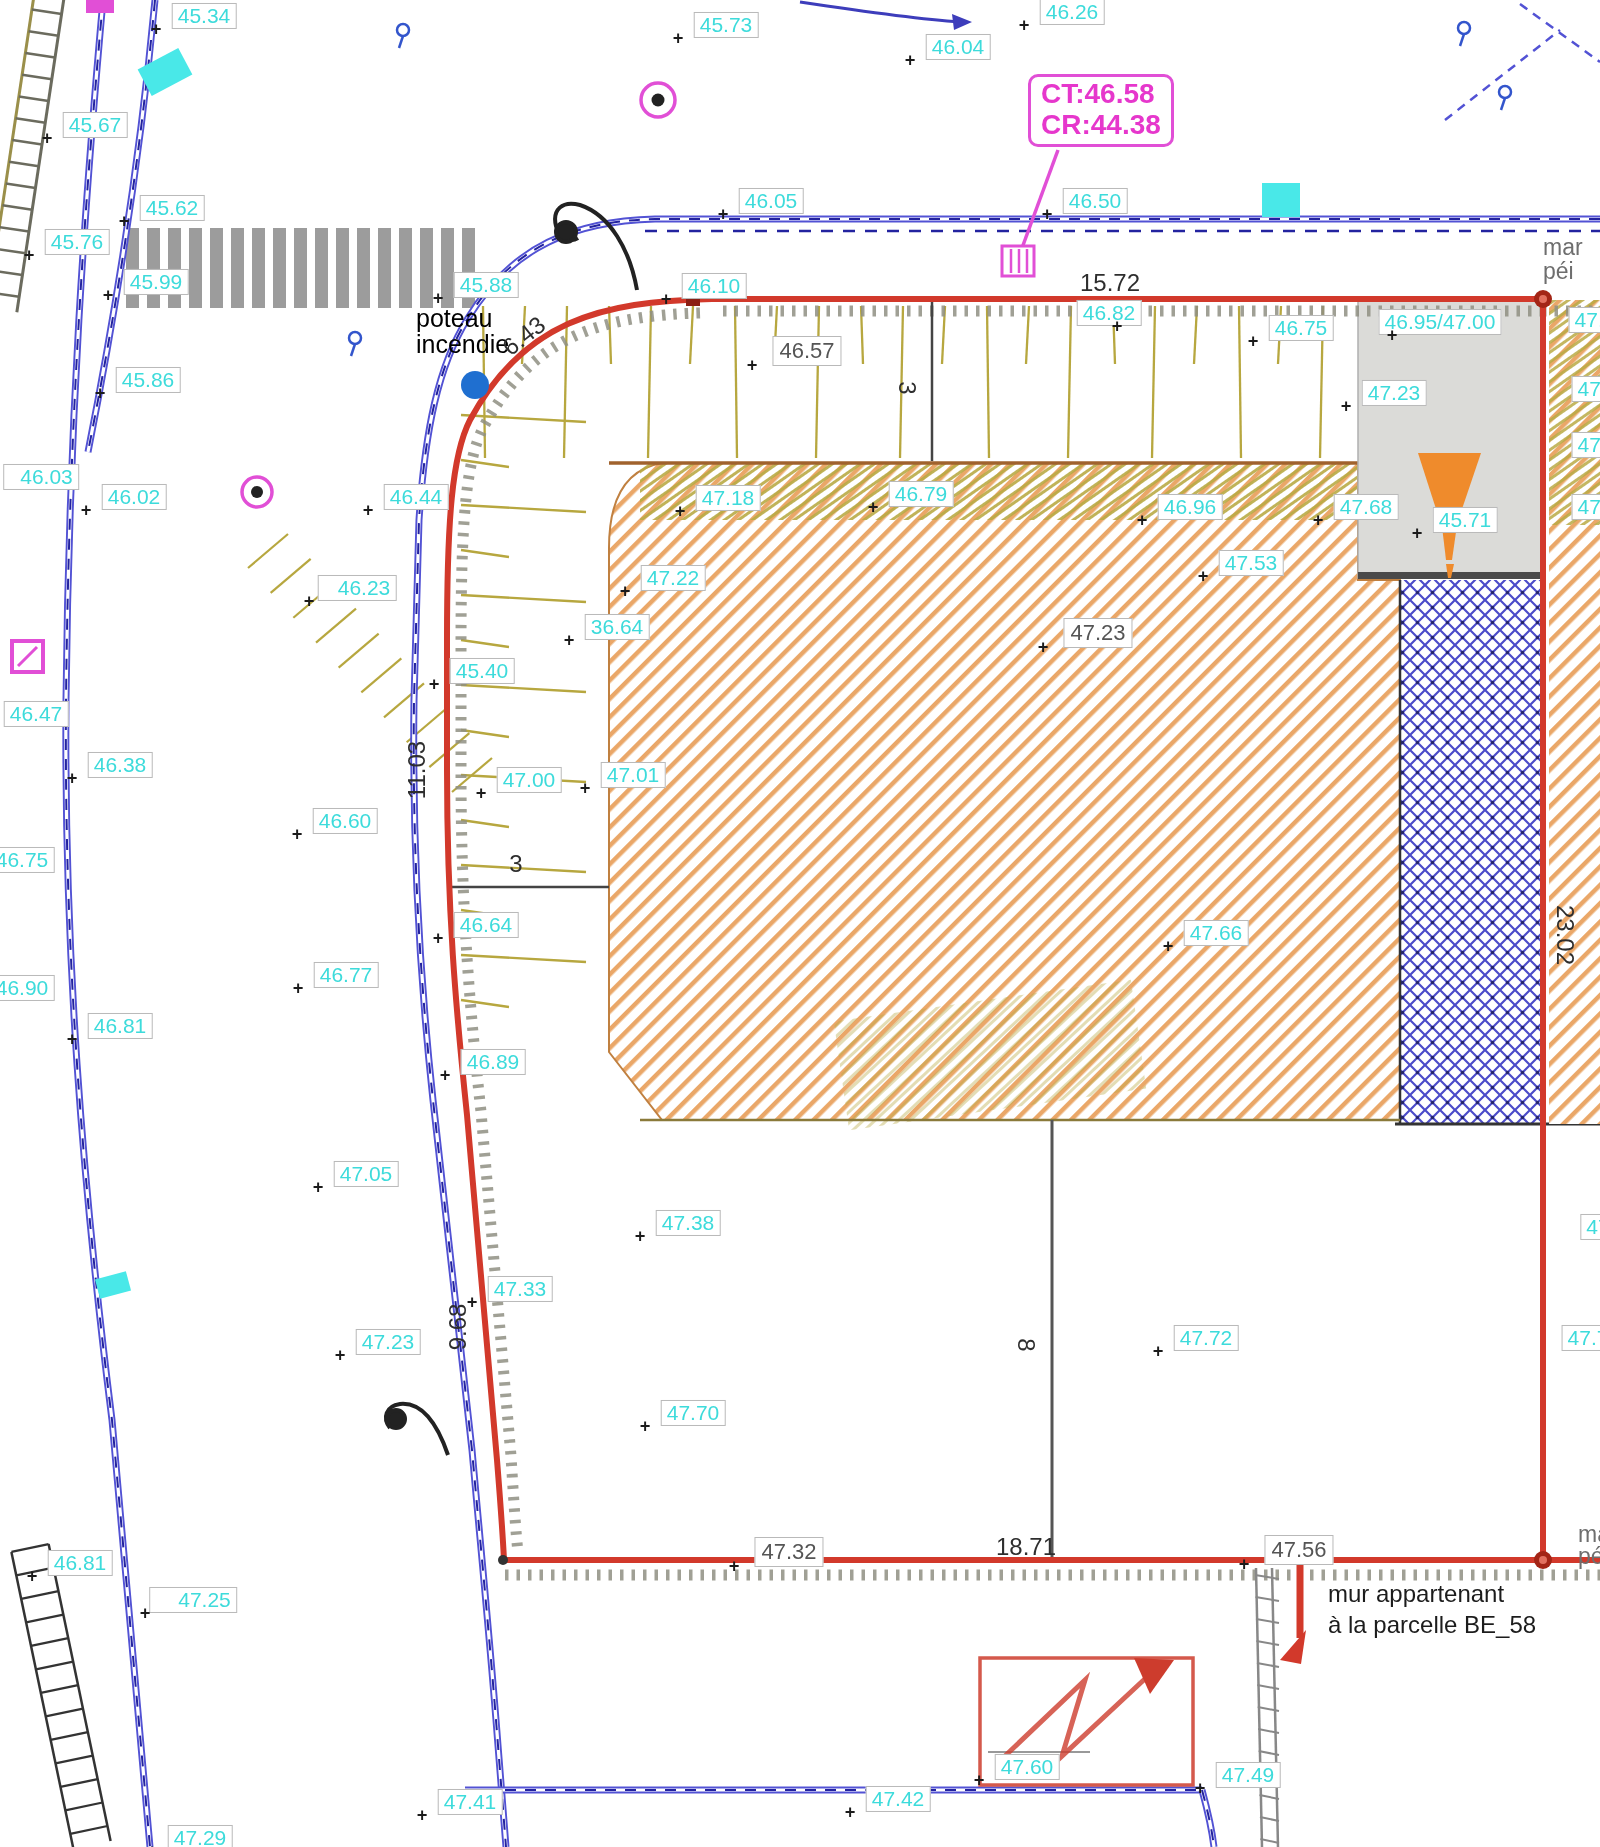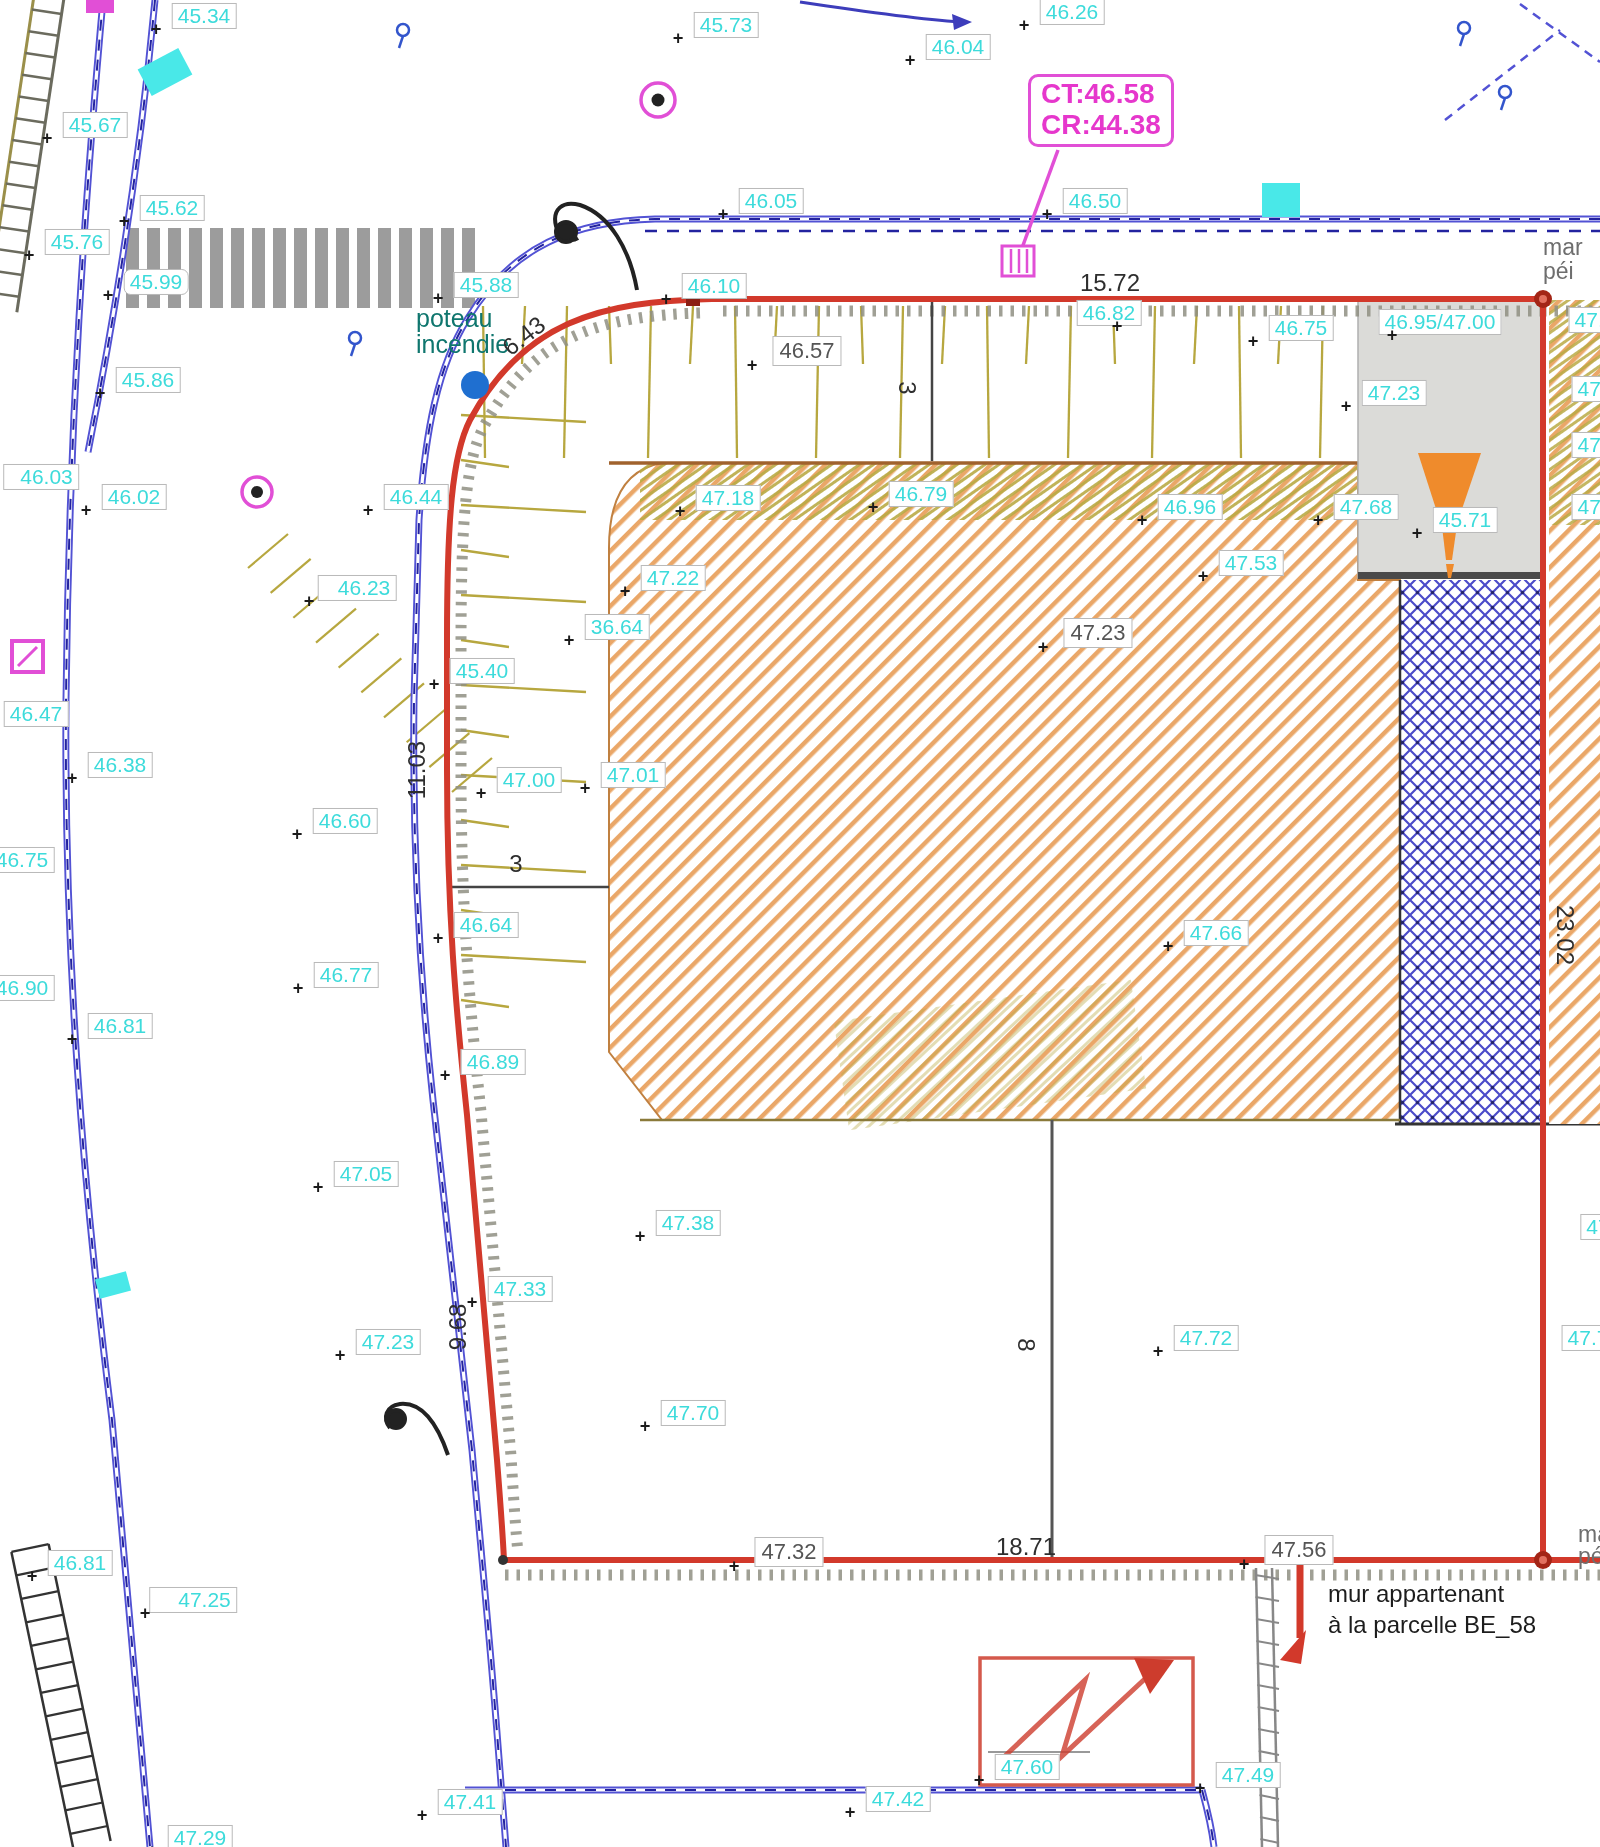--- a/index.html
+++ b/index.html
@@ -9,21 +9,21 @@
   #labels-layer{position:absolute;left:0;top:0;width:1600px;height:1847px;}
   .lbl{position:absolute;font:21px "Liberation Sans",sans-serif;color:#3ddbdb;background:#fff;
        border:1.5px solid #b9b9b9;padding:1px 5px;white-space:nowrap;line-height:1.05;}
   .dim{position:absolute;font:24px "Liberation Sans",sans-serif;color:#2e2e2e;white-space:nowrap;}
   .dimbox{position:absolute;font:22px "Liberation Sans",sans-serif;color:#555;background:#fff;
           border:1.5px solid #b9b9b9;padding:1px 6px;white-space:nowrap;}
   .anchor{position:absolute;font:700 17px "DejaVu Sans Mono",monospace;color:#1b1b1b;}
   .callout{position:absolute;left:1028px;top:74px;border:3.5px solid #e14fd6;border-radius:10px;
            background:#fff;color:#e637cc;font:600 28px "Liberation Sans",sans-serif;
            padding:1px 10px 3px;line-height:1.12;white-space:nowrap;}
-  .note-blue{position:absolute;left:416px;top:306px;color:#0f766e;
+  .note-blue{position:absolute;left:416px;top:306px;color:#000000;
              font:25px "Liberation Sans",sans-serif;line-height:1.02;white-space:nowrap;}
   .note-black{position:absolute;left:1328px;top:1578px;color:#1c1c1c;
               font:24px "Liberation Sans",sans-serif;line-height:1.3;white-space:nowrap;}
   .edge{position:absolute;color:#6e6e6e;font:23px "Liberation Sans",sans-serif;white-space:nowrap;}
   .wallDash{fill:none;stroke:#8f8f82;stroke-width:11;stroke-dasharray:3.5 8;opacity:.85;}
 </style>
 </head>
 <body>
 
 <div class="canvas">
@@ -300,21 +300,21 @@
       <div class="lbl" style="left: 958px; top: 47px; transform: translate(-50%, -50%);">46.04</div>
       <div class="anchor" style="left: 910px; top: 60px; transform: translate(-50%, -50%);">+</div>
       <div class="lbl" style="left: 1072px; top: 12px; transform: translate(-50%, -50%);">46.26</div>
       <div class="anchor" style="left: 1024px; top: 25px; transform: translate(-50%, -50%);">+</div>
       <div class="lbl" style="left: 95px; top: 125px; transform: translate(-50%, -50%);">45.67</div>
       <div class="anchor" style="left: 47px; top: 138px; transform: translate(-50%, -50%);">+</div>
       <div class="lbl" style="left: 172px; top: 208px; transform: translate(-50%, -50%);">45.62</div>
       <div class="anchor" style="left: 124px; top: 221px; transform: translate(-50%, -50%);">+</div>
       <div class="lbl" style="left: 77px; top: 242px; transform: translate(-50%, -50%);">45.76</div>
       <div class="anchor" style="left: 29px; top: 255px; transform: translate(-50%, -50%);">+</div>
-      <div class="lbl" style="left: 156px; top: 282px; transform: translate(-50%, -50%); border-radius: 7px;">45.99</div>
+      <div class="lbl" style="left: 156px; top: 282px; transform: translate(-50%, -50%);">45.99</div>
       <div class="anchor" style="left: 108px; top: 295px; transform: translate(-50%, -50%);">+</div>
       <div class="lbl" style="left: 486px; top: 285px; transform: translate(-50%, -50%);">45.88</div>
       <div class="anchor" style="left: 438px; top: 298px; transform: translate(-50%, -50%);">+</div>
       <div class="lbl" style="left: 771px; top: 201px; transform: translate(-50%, -50%);">46.05</div>
       <div class="anchor" style="left: 723px; top: 214px; transform: translate(-50%, -50%);">+</div>
       <div class="lbl" style="left: 714px; top: 286px; transform: translate(-50%, -50%);">46.10</div>
       <div class="anchor" style="left: 666px; top: 299px; transform: translate(-50%, -50%);">+</div>
       <div class="lbl" style="left: 1095px; top: 201px; transform: translate(-50%, -50%);">46.50</div>
       <div class="anchor" style="left: 1047px; top: 214px; transform: translate(-50%, -50%);">+</div>
       <div class="lbl" style="left: 1109px; top: 313px; transform: translate(-50%, -50%);">46.82</div>

